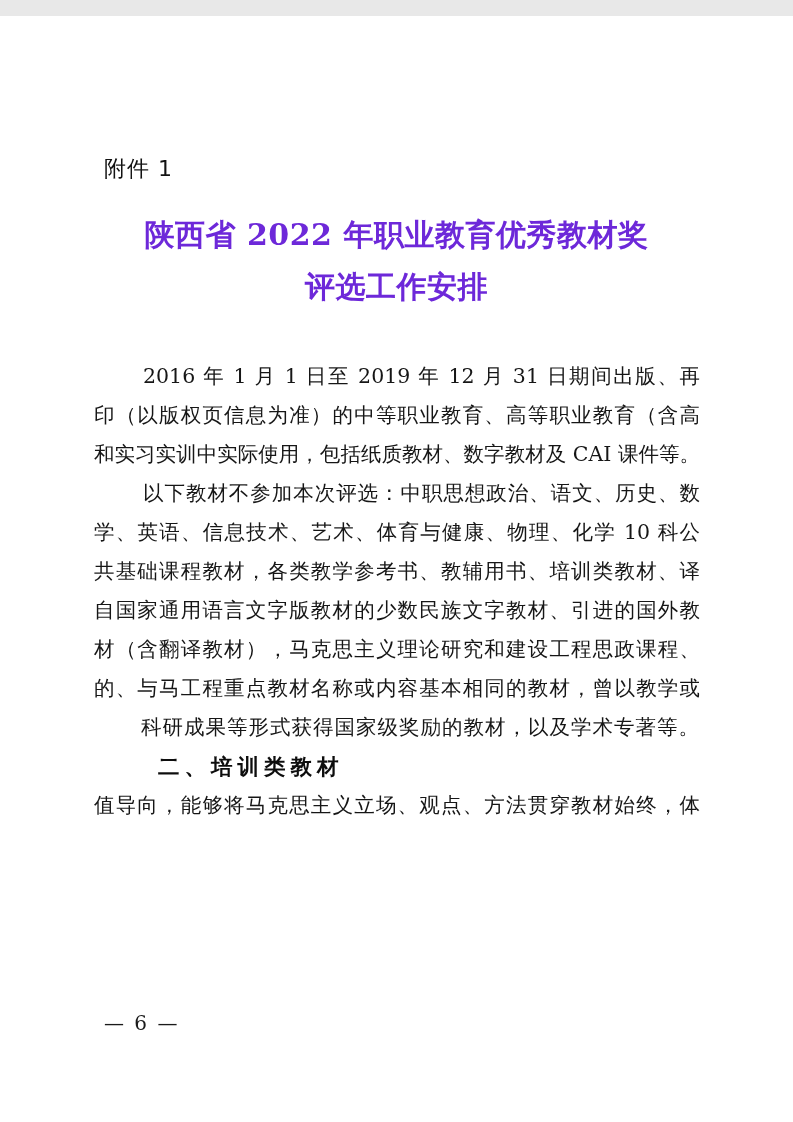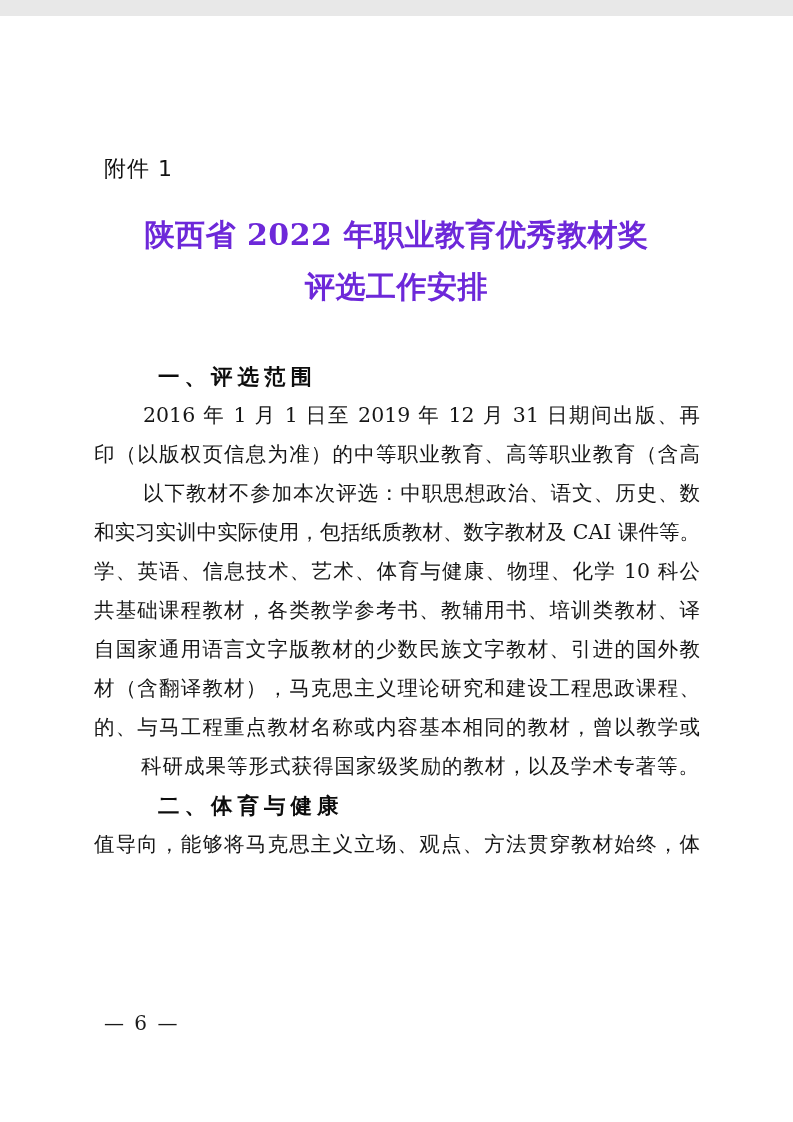--- a/index.html
+++ b/index.html
@@ -66,30 +66,29 @@
 <div class="page">
 
   <div class="attachment">附件 1</div>
 
   <div class="doc-title">
     <div class="t-line">陕西省 2022 年职业教育优秀教材奖</div>
     <div class="t-line">评选工作安排</div>
   </div>
 
   <div class="body-block">
-    <div class="line hd">一、评选范围</div>
     <div class="line jf ind">2016 年 1 月 1 日至 2019 年 12 月 31 日期间出版、再版、重</div>
     <div class="line jf">印（以版权页信息为准）的中等职业教育、高等职业教育（含高</div>
+    <div class="line jf">和实习实训中实际使用，包括纸质教材、数字教材及 CAI 课件等。</div>
     <div class="line jf ind">以下教材不参加本次评选：中职思想政治、语文、历史、数</div>
-    <div class="line jf">和实习实训中实际使用，包括纸质教材、数字教材及 CAI 课件等。</div>
     <div class="line jf">学、英语、信息技术、艺术、体育与健康、物理、化学 10 科公</div>
     <div class="line jf">共基础课程教材，各类教学参考书、教辅用书、培训类教材、译</div>
     <div class="line jf">自国家通用语言文字版教材的少数民族文字教材、引进的国外教</div>
     <div class="line jf">材（含翻译教材），马克思主义理论研究和建设工程思政课程、</div>
     <div class="line jf">的、与马工程重点教材名称或内容基本相同的教材，曾以教学或</div>
     <div class="line short">科研成果等形式获得国家级奖励的教材，以及学术专著等。</div>
-    <div class="line hd">二、体育与健康</div>
+    <div class="line hd">二、培训类教材</div>
     <div class="line jf">值导向，能够将马克思主义立场、观点、方法贯穿教材始终，体</div>
   </div>
 
   <div class="page-footer">— 6 —</div>
 
 </div>
 
 </body></html>

